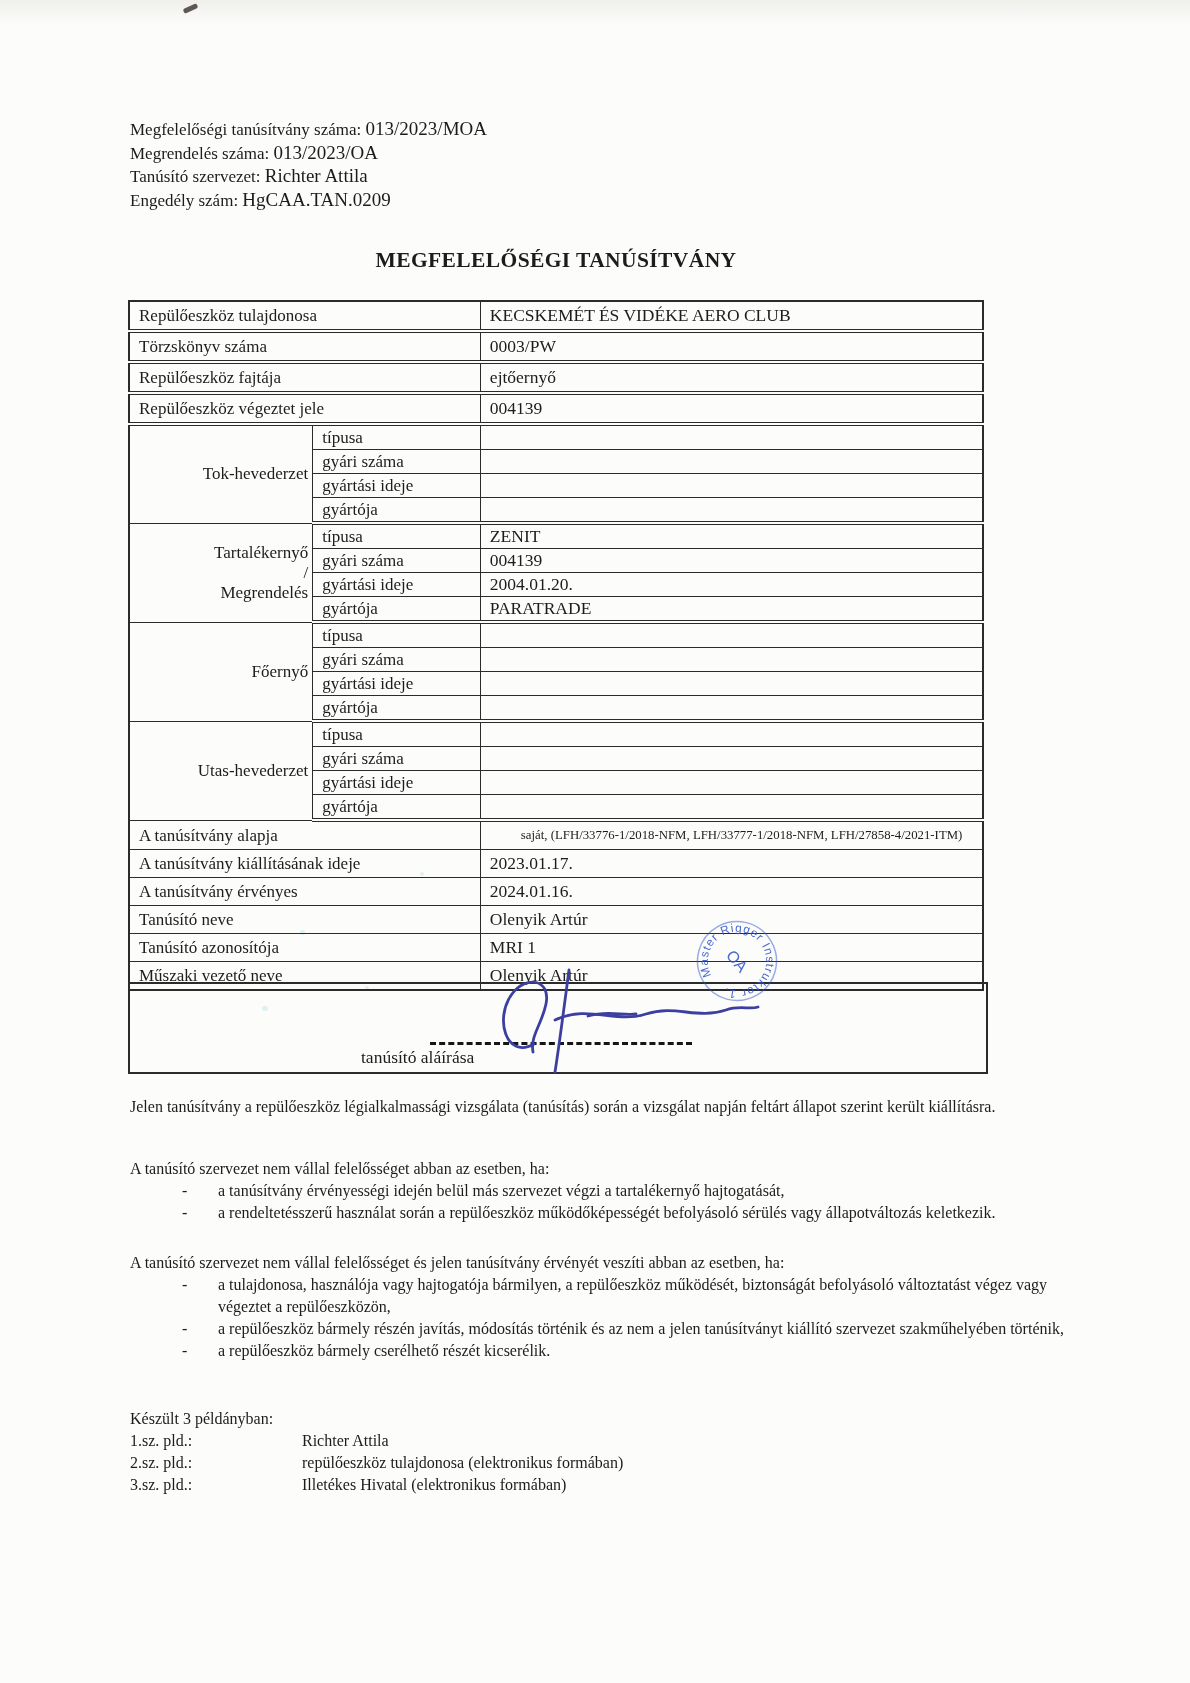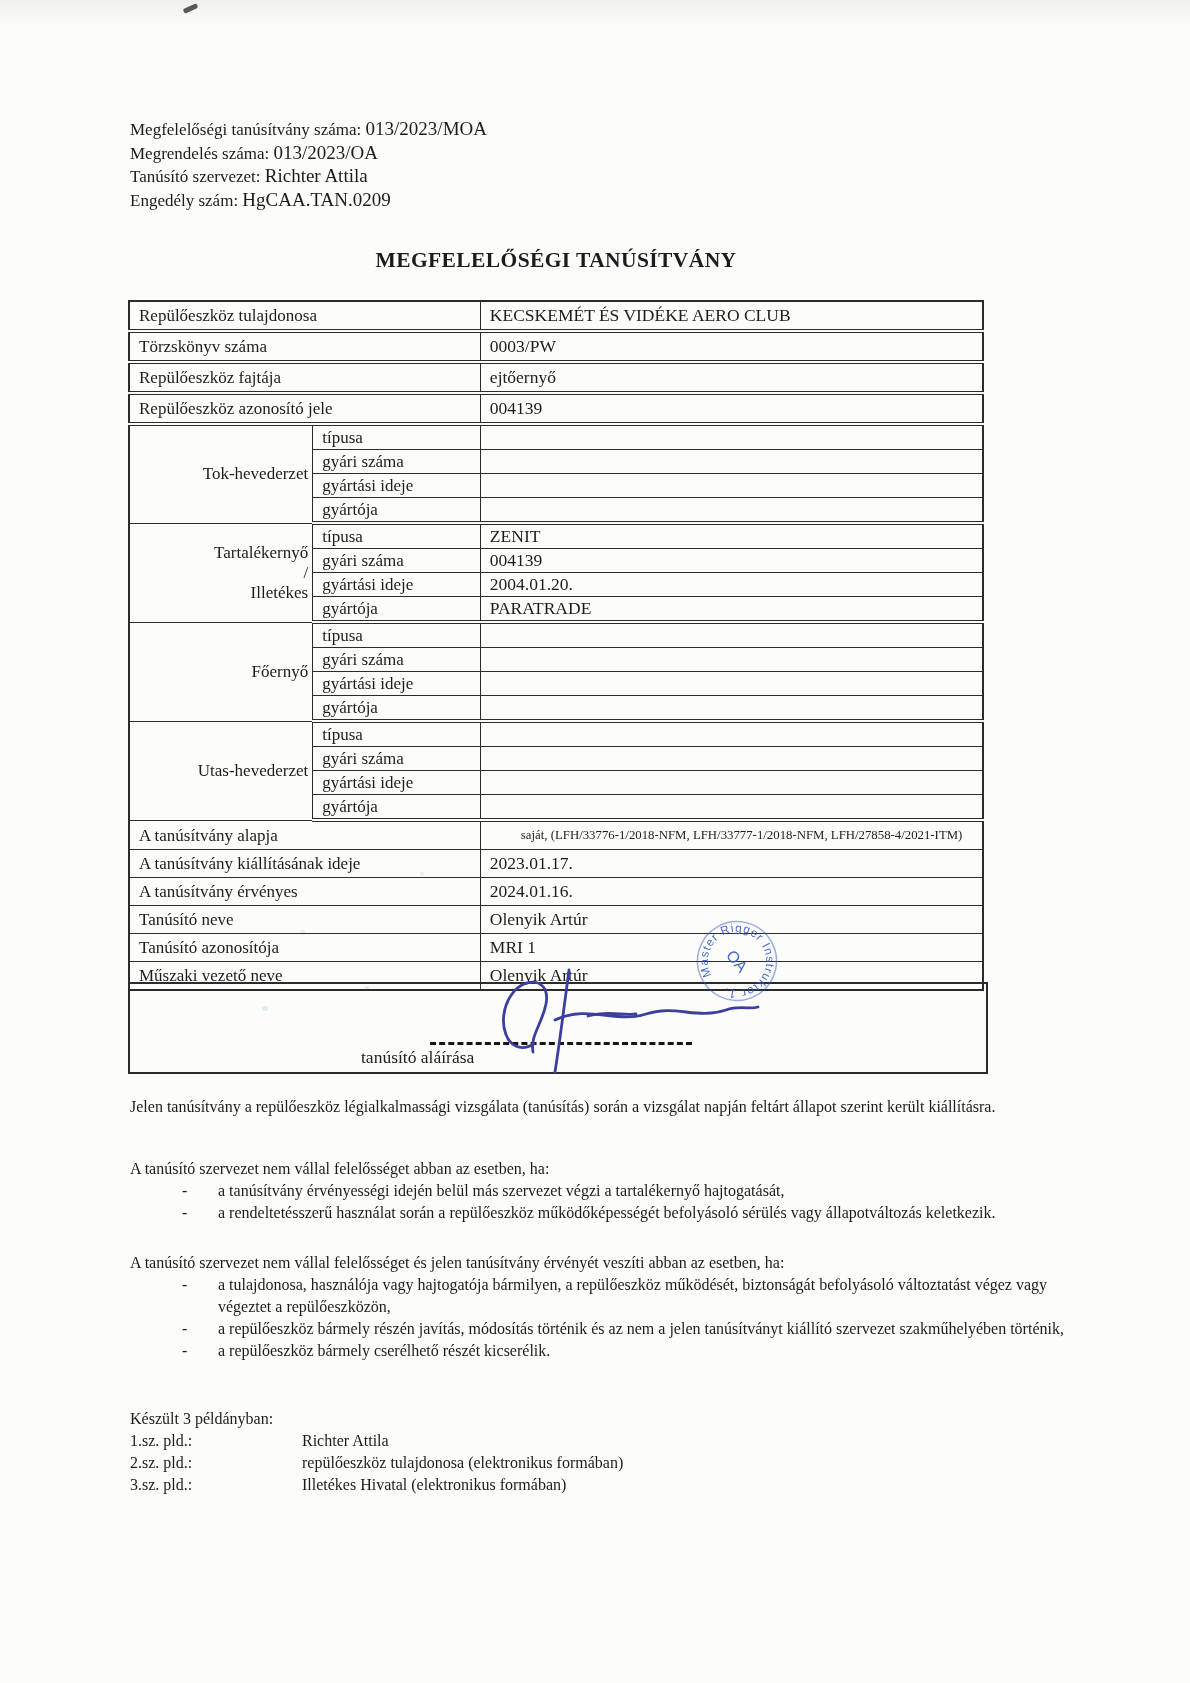--- a/index.html
+++ b/index.html
@@ -90,21 +90,21 @@
       </tr>
       <tr class="r26 dbl">
         <td class="lbl" colspan="2">Törzskönyv száma</td>
         <td class="val">0003/PW</td>
       </tr>
       <tr class="r26 dbl">
         <td class="lbl" colspan="2">Repülőeszköz fajtája</td>
         <td class="val">ejtőernyő</td>
       </tr>
       <tr class="r26 dbl">
-        <td class="lbl" colspan="2">Repülőeszköz azonosító jele</td>
+        <td class="lbl" colspan="2">Repülőeszköz végeztet jele</td>
         <td class="val">004139</td>
       </tr>
 
       <tr class="r22">
         <td class="grp" rowspan="4">
           <div>Tok-hevederzet</div>
           <div></div>
           <div></div>
         </td>
         <td class="sub">típusa</td>
@@ -120,21 +120,21 @@
       </tr>
       <tr class="r22 dbl">
         <td class="sub">gyártója</td>
         <td class="val"></td>
       </tr>
 
       <tr class="r22">
         <td class="grp" rowspan="4">
           <div>Tartalékernyő</div>
           <div>/</div>
-          <div>Illetékes</div>
+          <div>Megrendelés</div>
         </td>
         <td class="sub">típusa</td>
         <td class="val">ZENIT</td>
       </tr>
       <tr class="r22">
         <td class="sub">gyári száma</td>
         <td class="val">004139</td>
       </tr>
       <tr class="r22">
         <td class="sub">gyártási ideje</td>

